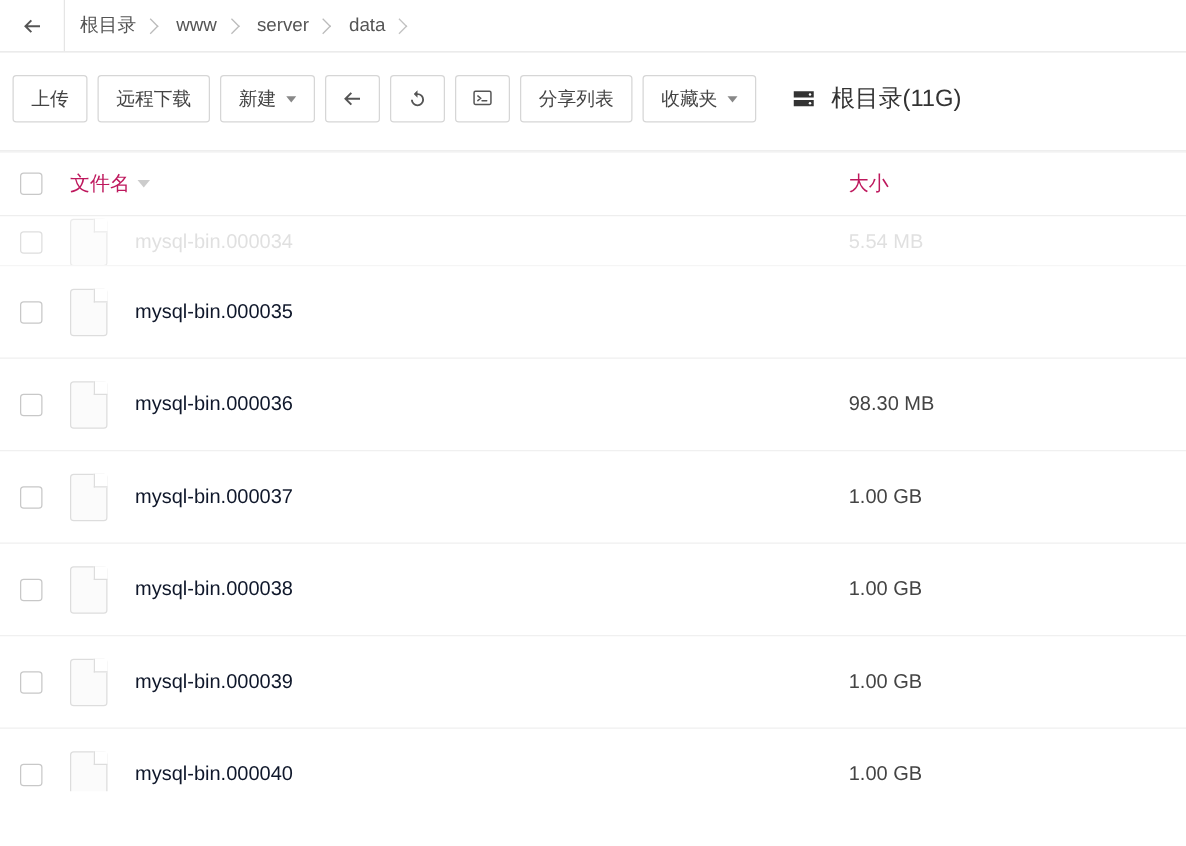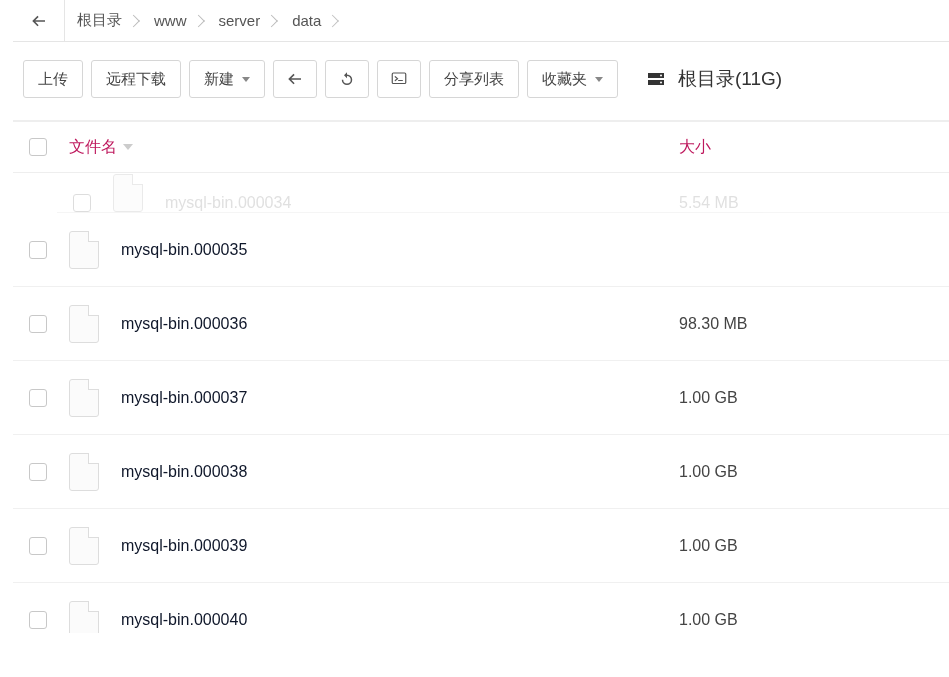--- a/index.html
+++ b/index.html
@@ -9,21 +9,20 @@
     font-family: "PingFang SC", "Microsoft YaHei", Arial, sans-serif;
     background: #fff;
     color: #333;
     font-size: 15px;
   }
   .app {
     width: 949px;
     height: 677px;
     overflow: hidden;
     position: relative;
-    padding-left: 13px;
   }
 
   
   .breadcrumb-bar {
     display: flex;
     align-items: stretch;
     height: 42px;
     border-bottom: 1px solid #e5e5e5;
   }
   .back-btn {
@@ -130,24 +129,23 @@
     display: flex;
     align-items: center;
     height: 74px;
     border-bottom: 1px solid #f0f0f0;
     padding-left: 16px;
   }
   .file-row.ghost {
     opacity: 0.6;
     height: 40px;
     overflow: hidden;
-    align-items: flex-end;
+    align-items: center;
     padding-top: 2px;
     border-bottom: 1px solid #f0f0f0;
-    margin-left: 44px;
   }
   .file-row.ghost .cell-name,
   .file-row.ghost .cell-size { color: #ccc; }
   .cell-check { width: 40px; display:flex; align-items:center; }
   .checkbox {
     width: 18px; height: 18px;
     border: 1.5px solid #c8c8c8;
     border-radius: 3px;
     background: #fff;
   }

